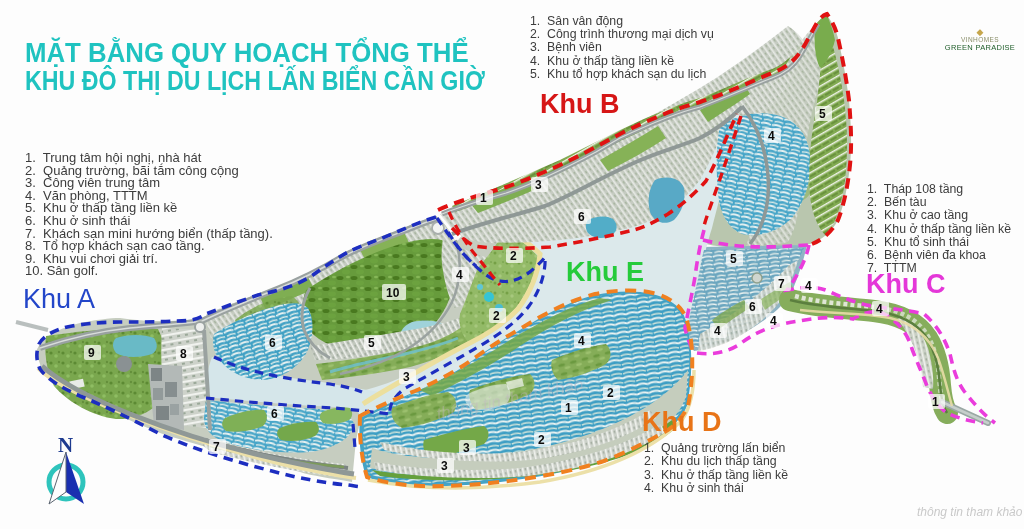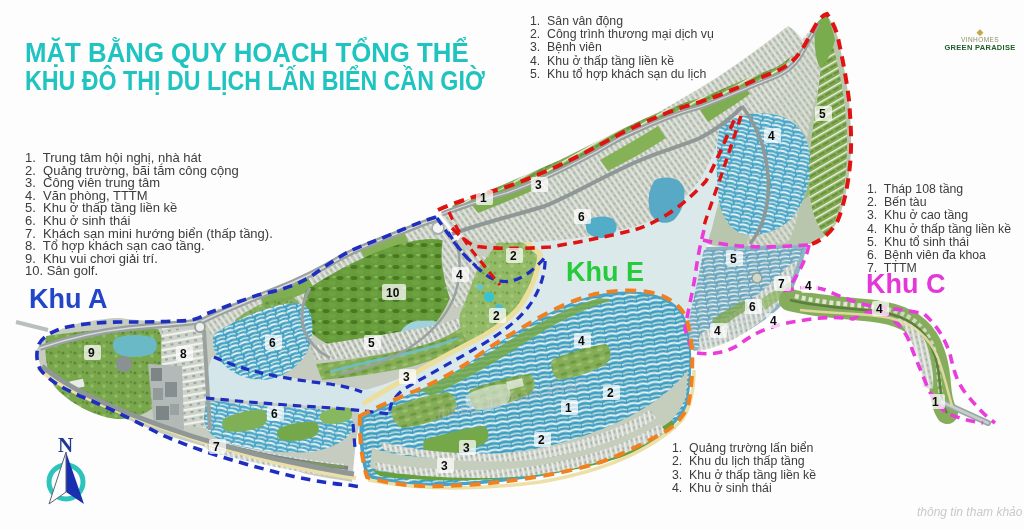--- a/index.html
+++ b/index.html
@@ -360,53 +360,55 @@
 3.&nbsp; Công viên trung tâm<br>
 4.&nbsp; Văn phòng, TTTM<br>
 5.&nbsp; Khu ở thấp tầng liền kề<br>
 6.&nbsp; Khu ở sinh thái<br>
 7.&nbsp; Khách sạn mini hướng biển (thấp tầng).<br>
 8.&nbsp; Tổ hợp khách sạn cao tầng.<br>
 9.&nbsp; Khu vui chơi giải trí.<br>
 10. Sân golf.
 </div>
 
-<div style="position:absolute;left:23px;top:284px;color:#2346c9;font-weight:bold;font-size:27px;margin-left:6px;">Khu A</div>
+<div style="position:absolute;left:23px;top:284px;color:#2346c9;font-weight:normal;font-size:27px;">Khu A</div>
 
 <div style="position:absolute;left:530px;top:15px;color:#3c3c3c;font-size:12.3px;line-height:13.2px;white-space:nowrap;">
 1.&nbsp; Sân vân động<br>
 2.&nbsp; Công trình thương mại dịch vụ<br>
 3.&nbsp; Bệnh viên<br>
 4.&nbsp; Khu ở thấp tầng liền kề<br>
 5.&nbsp; Khu tổ hợp khách sạn du lịch
 </div>
 
+<div style="position:absolute;left:540px;top:89px;color:#d61616;font-weight:bold;font-size:27px;">Khu B</div>
 
 <div style="position:absolute;left:867px;top:183px;color:#3c3c3c;font-size:12.3px;line-height:13.2px;white-space:nowrap;">
 1.&nbsp; Tháp 108 tầng<br>
 2.&nbsp; Bến tàu<br>
 3.&nbsp; Khu ở cao tầng<br>
 4.&nbsp; Khu ở thấp tầng liền kề<br>
 5.&nbsp; Khu tổ sinh thái<br>
 6.&nbsp; Bệnh viên đa khoa<br>
 7.&nbsp; TTTM
 </div>
 
 <div style="position:absolute;left:566px;top:257px;color:#25cb3a;font-weight:bold;font-size:27px;">Khu E</div>
 
 <div style="position:absolute;left:866px;top:269px;color:#e437d8;font-weight:bold;font-size:27px;">Khu C</div>
 
-
-<div style="position:absolute;left:644px;top:442px;color:#3c3c3c;font-size:12.3px;line-height:13.4px;white-space:nowrap;margin-left:28px;">
+<div style="position:absolute;left:642px;top:407px;color:#e87417;font-weight:bold;font-size:27px;">Khu D</div>
+
+<div style="position:absolute;left:644px;top:442px;color:#3c3c3c;font-size:12.3px;line-height:13.4px;white-space:nowrap;">
 1.&nbsp; Quảng trường lấn biển<br>
 2.&nbsp; Khu du lịch thấp tầng<br>
 3.&nbsp; Khu ở thấp tầng liền kề<br>
 4.&nbsp; Khu ở sinh thái
 </div>
 
 <div style="position:absolute;left:940px;top:28px;width:80px;text-align:center;">
 <div style="color:#c6a64c;font-size:9px;line-height:8px;">◆</div>
 <div style="font-size:6.5px;letter-spacing:0.4px;color:#8a8f6a;line-height:7px;">VINHOMES</div>
-<div style="font-size:7.5px;font-weight:bold;color:#1d5c28;letter-spacing:0.3px;line-height:9px;">GREEN PARADISE</div>
+<div style="font-size:7.5px;font-weight:normal;color:#1d5c28;letter-spacing:0.3px;line-height:9px;">GREEN PARADISE</div>
 </div>
 
 <div style="position:absolute;left:917px;top:505px;color:#c9c9c9;font-size:12px;font-style:italic;white-space:nowrap;">thông tin tham khảo</div>
 </div>
 
 </body></html>

